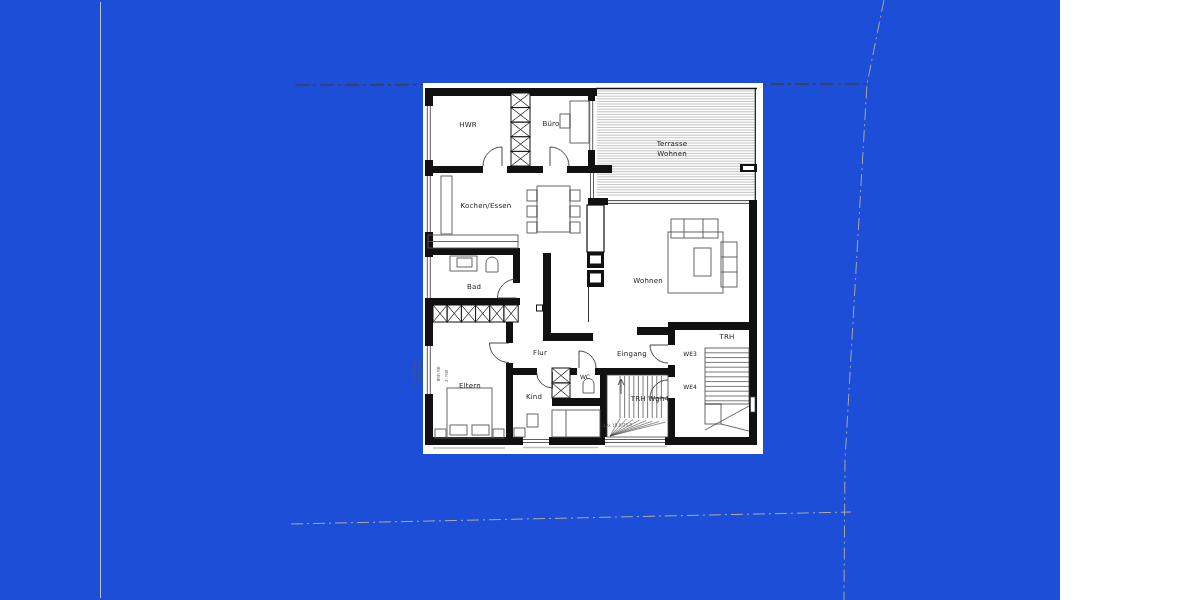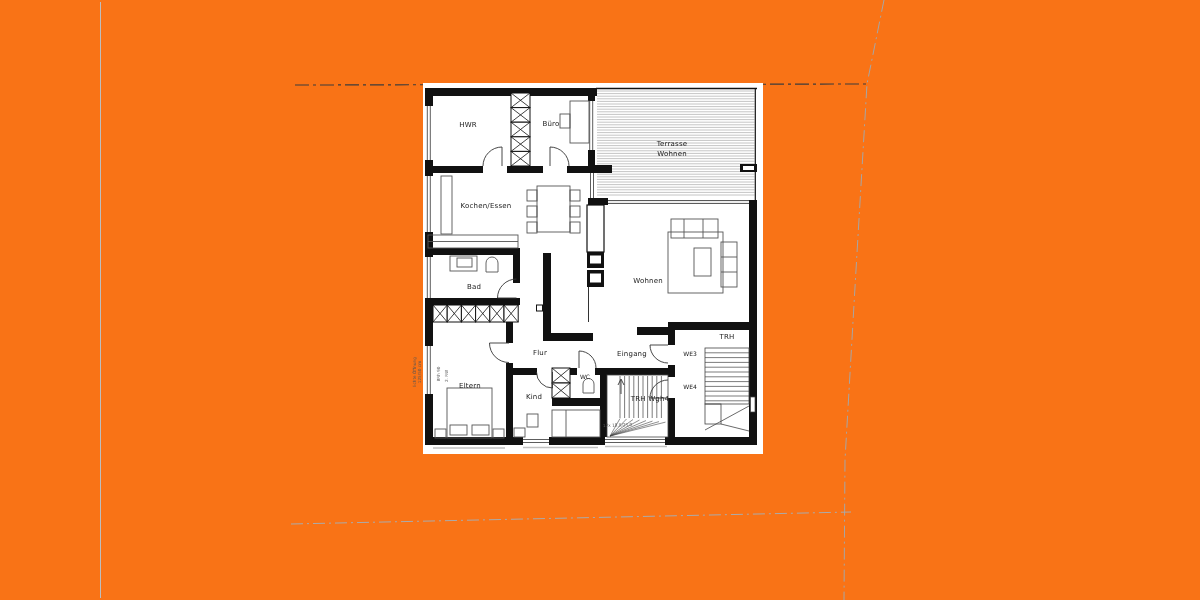--- a/index.html
+++ b/index.html
@@ -1,16 +1,16 @@
 <!DOCTYPE html>
 <html><head>
 <meta charset="utf-8">
 <style>
   html,body{margin:0;padding:0;background:#ffffff;}
-  .stage{position:relative;width:1200px;height:600px;background:#f97316;overflow:hidden;
+  .stage{position:relative;width:1060px;height:600px;background:#1d4ed8;overflow:hidden;
          font-family:"DejaVu Sans","Liberation Sans",sans-serif;}
   svg{position:absolute;left:0;top:0;}
   svg text{font-family:"DejaVu Sans","Liberation Sans",sans-serif;fill:#1a1a1a;}
   .room-label{font-size:7px;letter-spacing:.2px;}
   .small-label{font-size:6px;}
   .tiny-label{font-size:4.2px;fill:#555;}
 </style>
 </head>
 <body>
 

